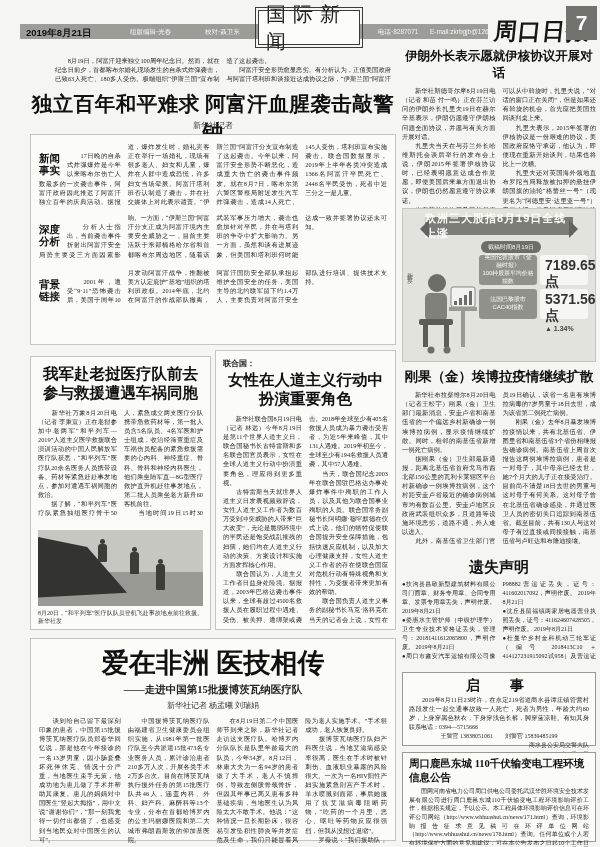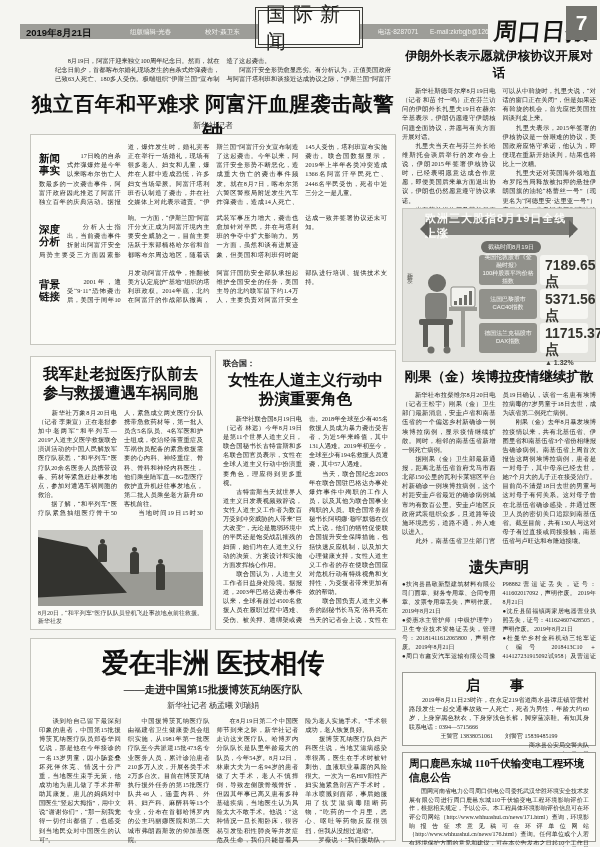--- a/index.html
+++ b/index.html
@@ -180,28 +180,20 @@
         </div>
       </div>
       <div style="display:flex;gap:3px;margin-bottom:4px;">
         <div class="srow-label" style="width:58px;height:30px;">法国巴黎股市
 CAC40指数</div>
         <div class="srow-val" style="width:48px;height:30px;">
           <div class="sval">5371.56点</div>
           <div class="schg">▲ 1.34%</div>
         </div>
       </div>
-      <div style="display:flex;gap:3px;">
-        <div class="srow-label" style="width:58px;height:30px;">德国法兰克福股市
-DAX指数</div>
-        <div class="srow-val" style="width:48px;height:30px;">
-          <div class="sval">11715.37点</div>
-          <div class="schg">▲ 1.32%</div>
-        </div>
-      </div>
     </div>
   </div>
 
   <div class="abs" style="left:402px;top:368px;width:194px;height:186px;">
     <div style="font-size:13.5px;font-weight:900;text-align:center;color:#111;">刚果（金）埃博拉疫情继续扩散</div>
     <div class="body-text cols-2" style="height:160px;margin-top:4px;">　　新华社布拉柴维尔8月20日电（记者王松宇）刚果（金）卫生部门最新消息，安圭卢省和南基伍省的一个偏远乡村新确诊一例埃博拉病例，显示疫情继续扩散。同时，相邻的南基伍省新增一例死亡病例。
 　　据刚果（金）卫生部最新通报，距离北基伍省首府戈马市西北部150公里的瓦利卡莱辖区平台村新确诊一例埃博拉病例，这个村距安圭卢省最近的确诊病例城市均有数百公里。安圭卢地区反政府武装组织众多，且道路等设施环境恶劣，道路不通，外人难以进入。
 　　此外，南基伍省卫生部门官员19日确认，该省一名患有埃博拉病毒的7岁男童于18日去世，成为该省第二例死亡病例。
 　　刚果（金）去年8月暴发埃博拉疫情以来，共有北基伍省、伊图里省和南基伍省3个省份相继报告确诊病例。南基伍省上周首次报告这两例埃博拉病例，患者是一对母子，其中母亲已经去世，她7个月大的儿子正在接受治疗。目前尚不清楚18日去世的男童与这对母子有何关系。这对母子曾在北基伍省确诊感染，并通过医卫人员的密切关口追踪到南基伍省。截至目前，共有130人与这对母子有过直接或间接接触，南基伍省与卢旺达和布隆迪接壤。
 　　世界卫生组织总干事谭德塞19日呼吁国际社会持续关注刚果（金）埃博拉疫情，向该地区提供更多支持，共同防止疫情扩散。在刚果（金）医卫人员接种疫苗的同时，世卫组织会议为所有与病患有过接触的人群接种疫苗，在疫情还没有扩散到的地区，包括刚果（金）的邻国，也鼓励医卫人员接种疫苗。</div>

